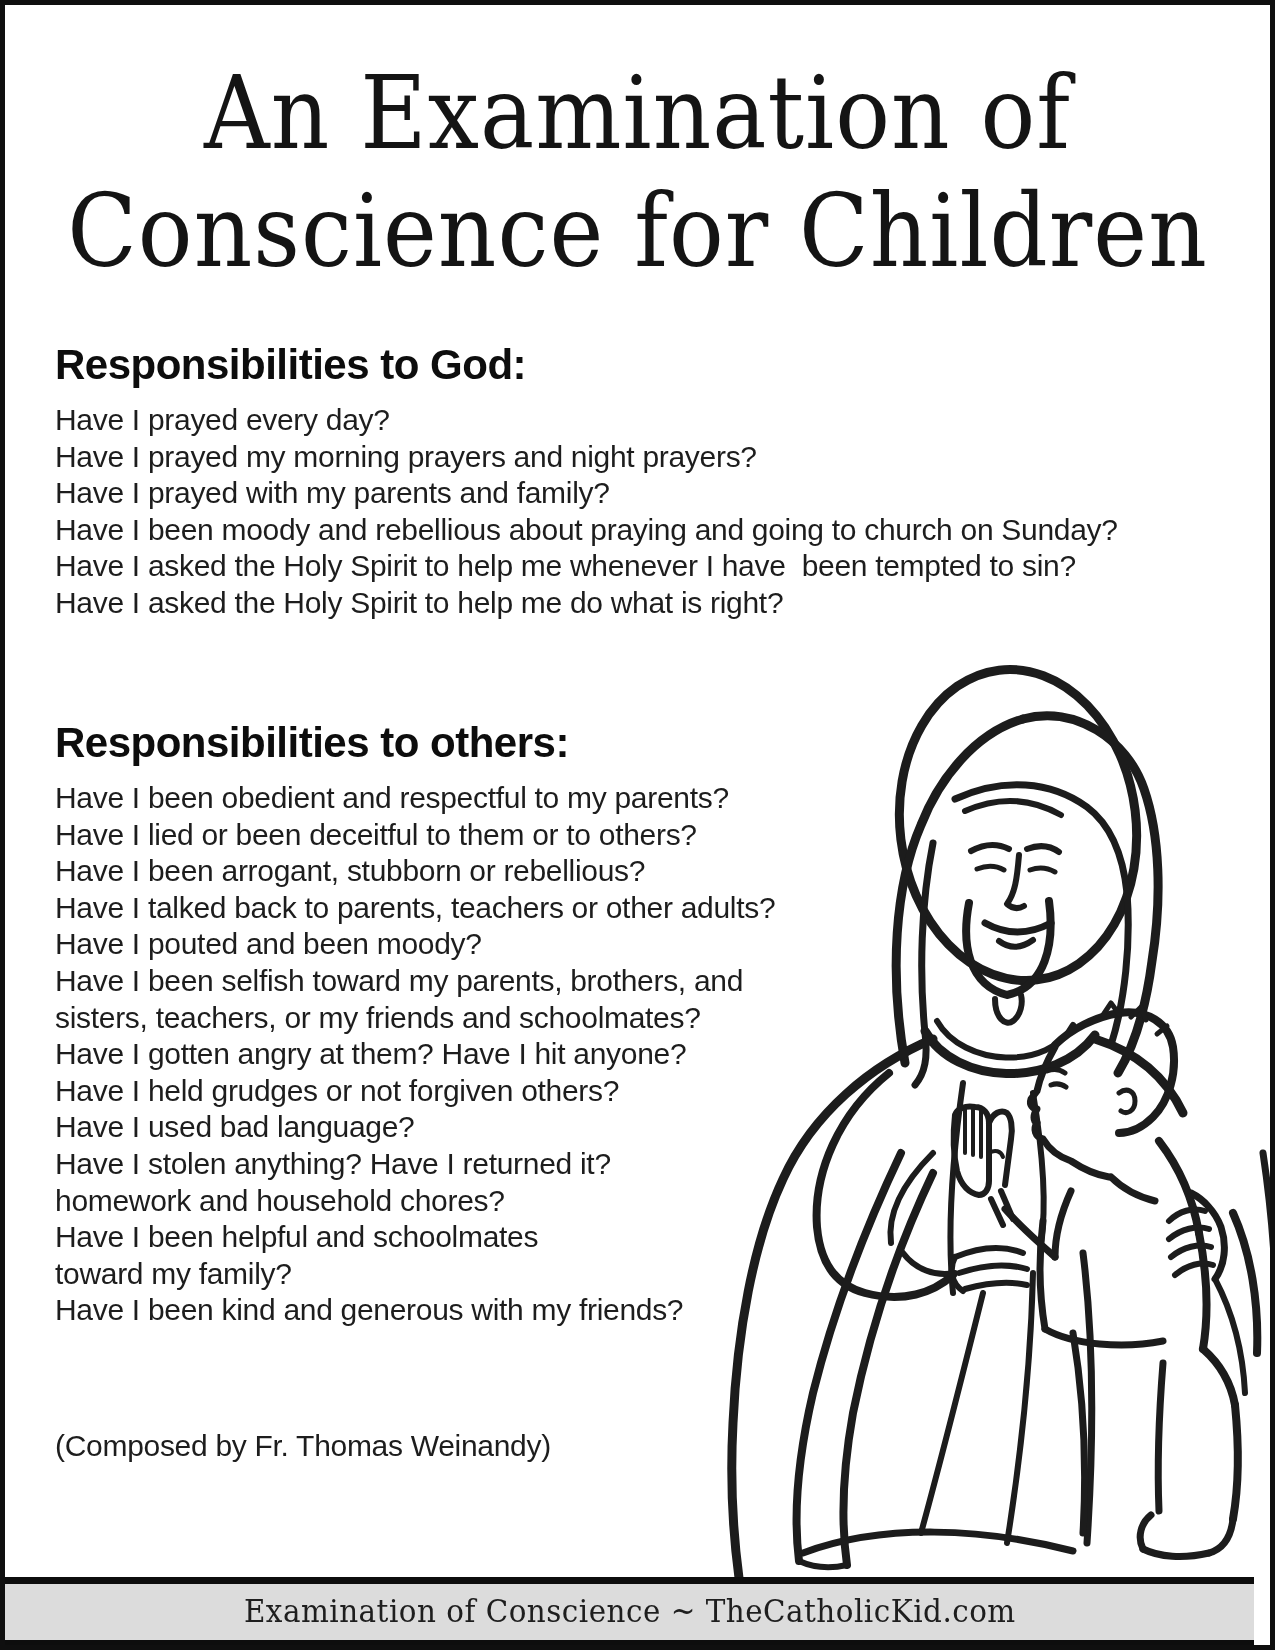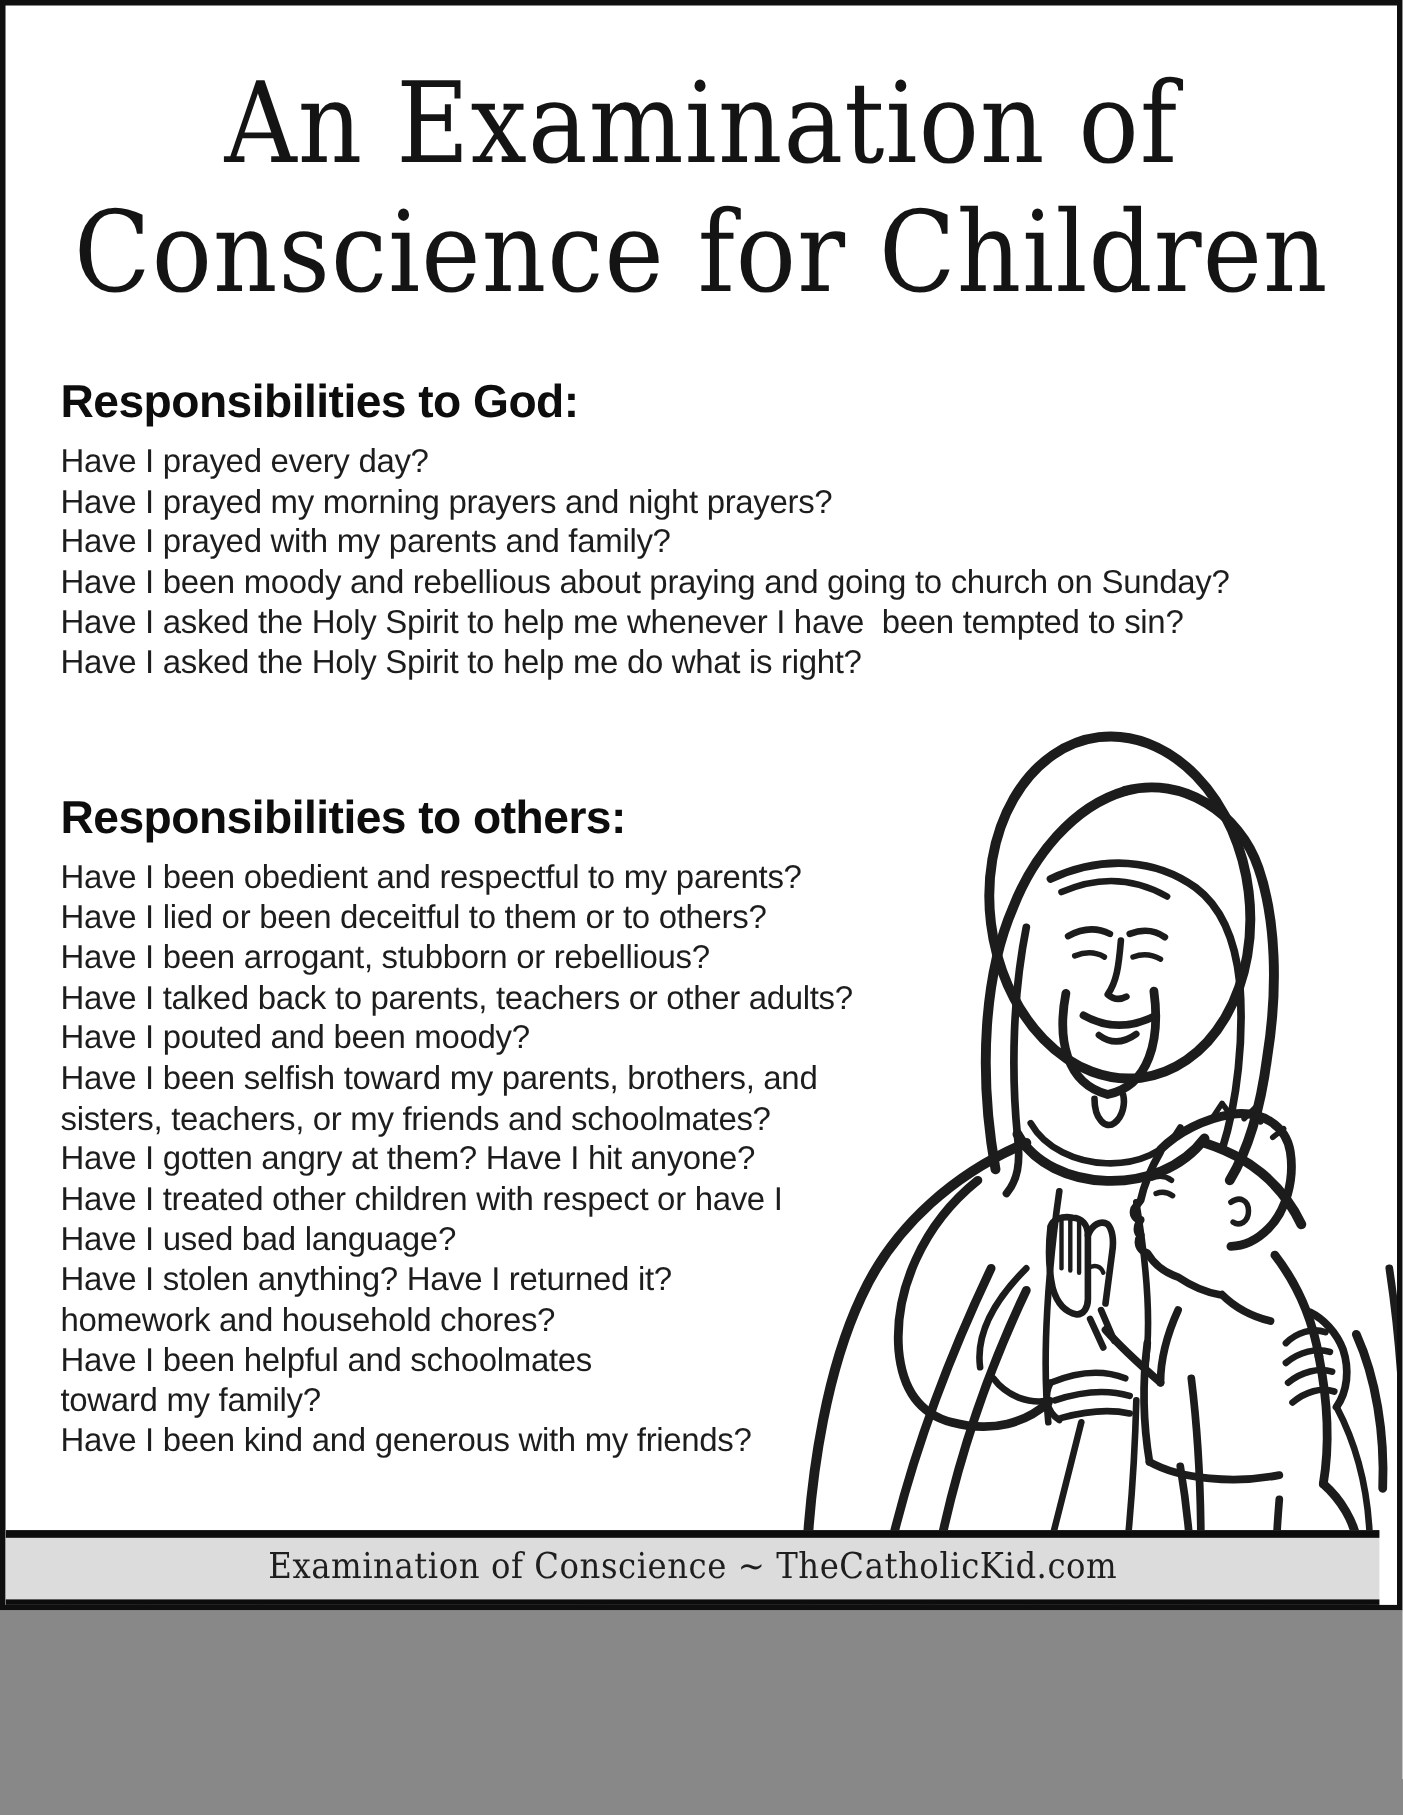--- a/index.html
+++ b/index.html
@@ -1,18 +1,18 @@
 <!DOCTYPE html>
 <html><head>
 <meta charset="utf-8">
 <style>
   html,body { margin:0; padding:0; background:#888; }
   .page {
     position:relative;
-    width:1275px; height:1464px;
+    width:1275px; height:1650px;
     background:#ffffff;
     border:5px solid #0f0f0f;
     box-sizing:border-box;
     overflow:hidden;
     font-family:"Liberation Sans", sans-serif;
   }
   .title {
     position:absolute; top:50px; left:0; right:0;
     text-align:center;
     font-family:"DejaVu Serif", serif;
@@ -89,21 +89,21 @@
     <div class="lines">
 
     <div>Have I been obedient and respectful to my parents?</div>
         <div>Have I lied or been deceitful to them or to others?</div>
         <div>Have I been arrogant, stubborn or rebellious?</div>
         <div>Have I talked back to parents, teachers or other adults?</div>
         <div>Have I pouted and been moody?</div>
         <div>Have I been selfish toward my parents, brothers, and</div>
         <div>sisters, teachers, or my friends and schoolmates?</div>
         <div>Have I gotten angry at them? Have I hit anyone?</div>
-        <div>Have I treated other children with respect or have I</div>
+        <div>Have I held grudges or not forgiven others?</div>
         <div>Have I used bad language?</div>
         <div>Have I stolen anything? Have I returned it?</div>
         <div>homework and household chores?</div>
         <div>Have I been helpful and schoolmates</div>
         <div>toward my family?</div>
         <div>Have I been kind and generous with my friends?</div>
       </div>
   </div>
 
   <div class="credit">(Composed by Fr. Thomas Weinandy)</div>

